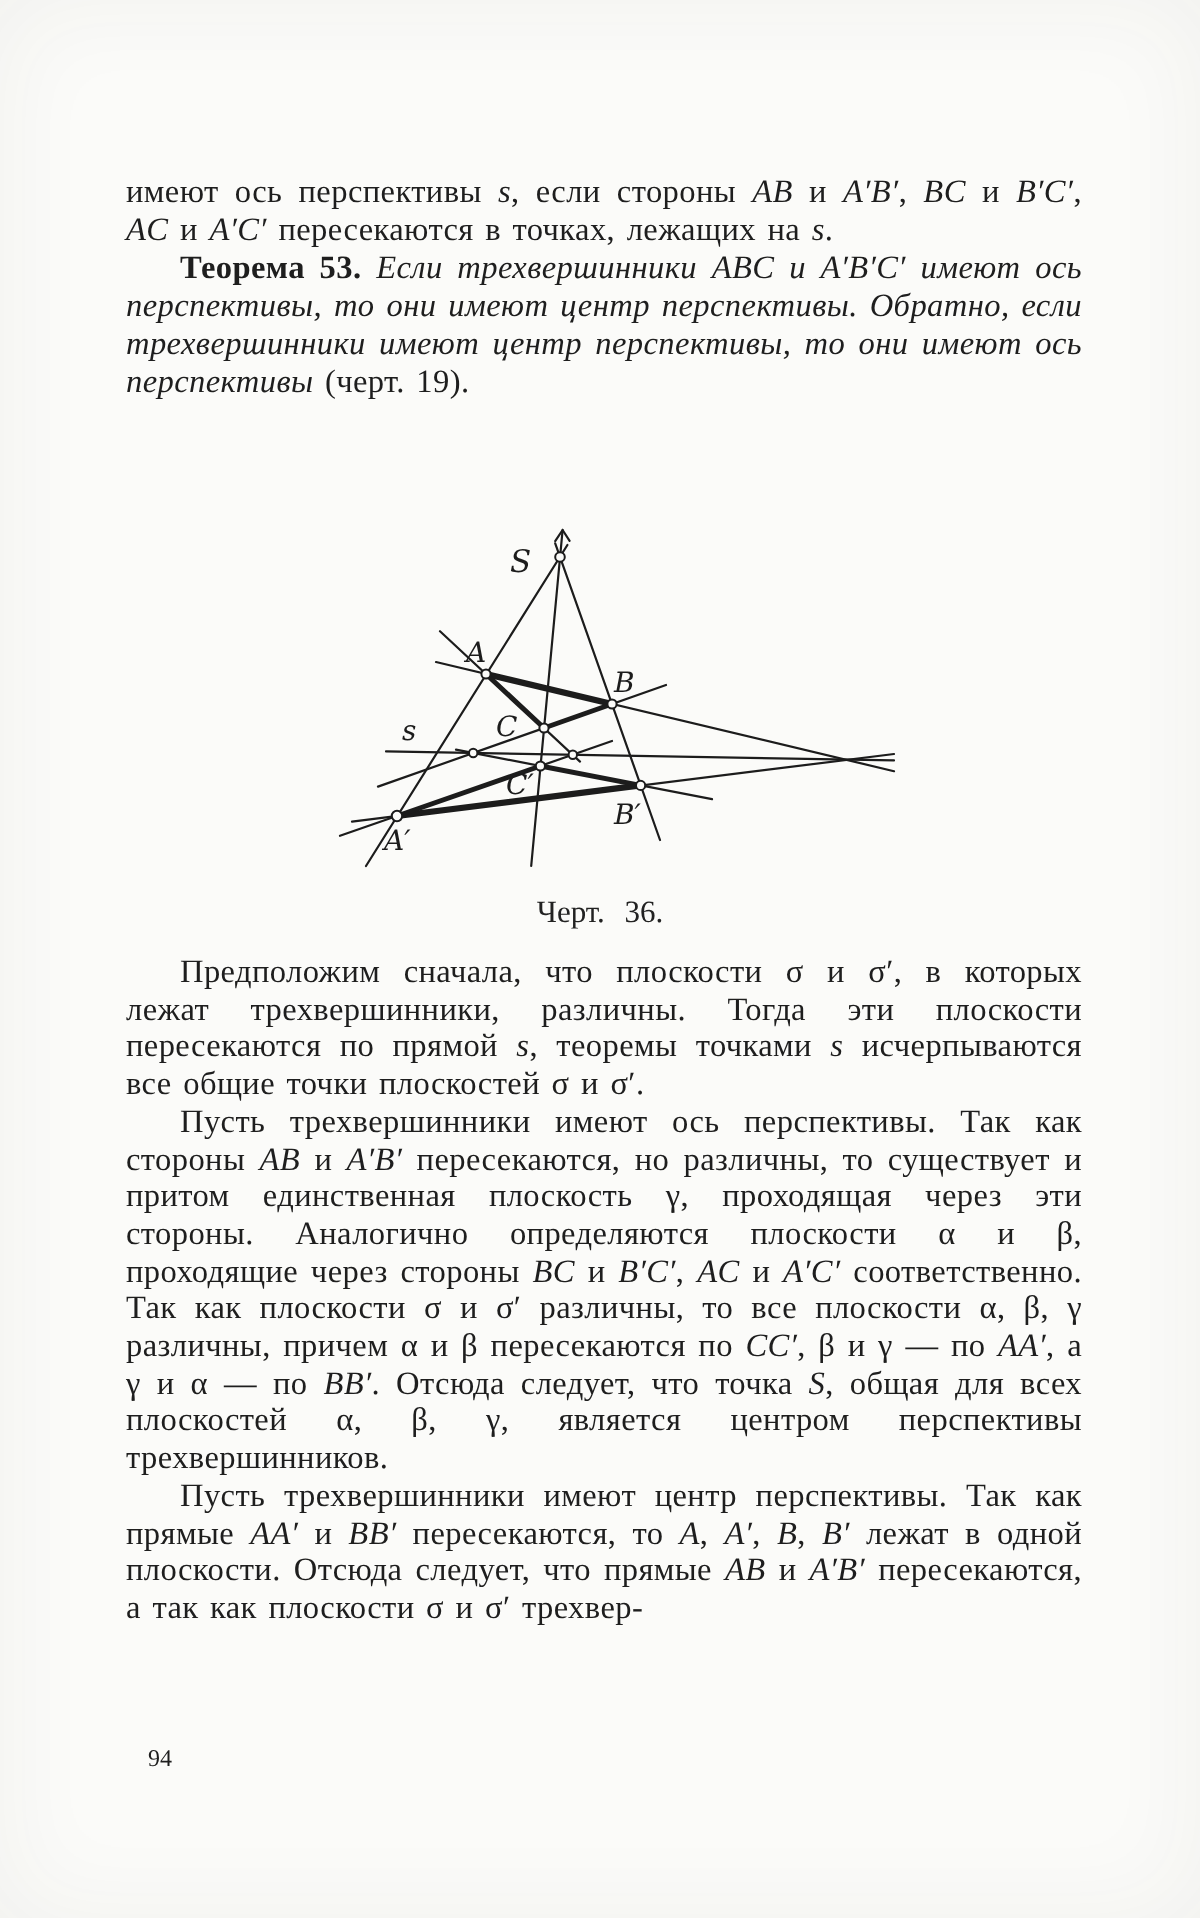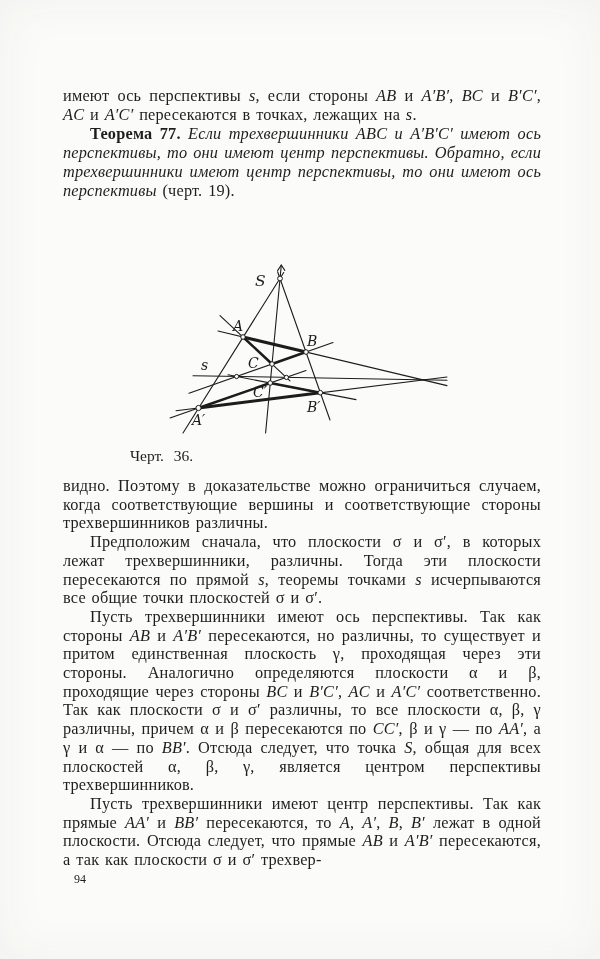--- a/index.html
+++ b/index.html
@@ -29,21 +29,21 @@
   .text-block p.indent { text-indent: 27px; }
   .seg-r { font-style: normal; }
   .seg-b { font-weight: 700; }
   .seg-i { font-style: italic; }
   figure.figure {
     position: absolute;
     left: 130px; top: 256px; width: 340px;
     margin: 0; padding: 0;
   }
   .caption {
-    text-align: left;
+    text-align: center;
     font-size: 15.5px;
     word-spacing: 6px;
     margin-top: 1px;
     color: #222;
   }
   .fig-label {
     font-family: "DejaVu Serif", "Liberation Serif", serif;
     font-style: italic;
     font-size: 14px;
     fill: #1c1c1c;
@@ -55,21 +55,21 @@
     font-size: 12px;
   }
 </style>
 </head>
 <body>
 
 <div class="page">
 
   <div class="text-block text-top">
       <p><span class="seg-r">имеют ось перспективы </span><span class="seg-i">s</span><span class="seg-r">, если стороны </span><span class="seg-i">AB</span><span class="seg-r"> и </span><span class="seg-i">A′B′</span><span class="seg-r">, </span><span class="seg-i">BC</span><span class="seg-r"> и </span><span class="seg-i">B′C′</span><span class="seg-r">, </span><span class="seg-i">AC</span><span class="seg-r"> и </span><span class="seg-i">A′C′</span><span class="seg-r"> пересекаются в точках, лежащих на </span><span class="seg-i">s</span><span class="seg-r">.</span></p>
-      <p class="indent"><span class="seg-b">Теорема 77. </span><span class="seg-i">Если трехвершинники ABC и A′B′C′ имеют ось перспективы, то они имеют центр перспективы. Обратно, если трехвершинники имеют центр перспективы, то они имеют ось перспективы </span><span class="seg-r">(черт. 19).</span></p>
+      <p class="indent"><span class="seg-b">Теорема 53. </span><span class="seg-i">Если трехвершинники ABC и A′B′C′ имеют ось перспективы, то они имеют центр перспективы. Обратно, если трехвершинники имеют центр перспективы, то они имеют ось перспективы </span><span class="seg-r">(черт. 19).</span></p>
     </div>
 
   <figure class="figure">
     <svg width="340" height="186" viewBox="0 0 340 186">
 
       <g stroke="#1c1c1c" stroke-width="1.1" fill="none" stroke-linecap="round">
         <line x1="153.7" y1="16.5" x2="53" y2="177"></line>
         <line x1="151.3" y1="9" x2="135.6" y2="177"></line>
         <line x1="147.6" y1="15.7" x2="200" y2="164"></line>
         <line x1="63" y1="119.7" x2="317" y2="124.2"></line>
@@ -114,21 +114,20 @@
         <text class="fig-label" x="71" y="114">s</text>
         <text class="fig-label" x="123" y="141">C′</text>
         <text class="fig-label" x="177" y="156">B′</text>
         <text class="fig-label" x="62" y="169">A′</text>
       </g>
     </svg>
     <figcaption class="caption">Черт. 36.</figcaption>
   </figure>
 
   <div class="text-block text-bottom">
-      <p><span class="seg-r">видно. Поэтому в доказательстве можно ограничиться случаем, когда соответствующие вершины и соответствующие стороны трехвершинников различны.</span></p>
       <p class="indent"><span class="seg-r">Предположим сначала, что плоскости σ и σ′, в которых лежат трехвершинники, различны. Тогда эти плоскости пересекаются по прямой </span><span class="seg-i">s</span><span class="seg-r">, теоремы точками </span><span class="seg-i">s</span><span class="seg-r"> исчерпываются все общие точки плоскостей σ и σ′.</span></p>
       <p class="indent"><span class="seg-r">Пусть трехвершинники имеют ось перспективы. Так как стороны </span><span class="seg-i">AB</span><span class="seg-r"> и </span><span class="seg-i">A′B′</span><span class="seg-r"> пересекаются, но различны, то существует и притом единственная плоскость γ, проходящая через эти стороны. Аналогично определяются плоскости α и β, проходящие через стороны </span><span class="seg-i">BC</span><span class="seg-r"> и </span><span class="seg-i">B′C′</span><span class="seg-r">, </span><span class="seg-i">AC</span><span class="seg-r"> и </span><span class="seg-i">A′C′</span><span class="seg-r"> соответственно. Так как плоскости σ и σ′ различны, то все плоскости α, β, γ различны, причем α и β пересекаются по </span><span class="seg-i">CC′</span><span class="seg-r">, β и γ — по </span><span class="seg-i">AA′</span><span class="seg-r">, а γ и α — по </span><span class="seg-i">BB′</span><span class="seg-r">. Отсюда следует, что точка </span><span class="seg-i">S</span><span class="seg-r">, общая для всех плоскостей α, β, γ, является центром перспективы трехвершинников.</span></p>
       <p class="indent"><span class="seg-r">Пусть трехвершинники имеют центр перспективы. Так как прямые </span><span class="seg-i">AA′</span><span class="seg-r"> и </span><span class="seg-i">BB′</span><span class="seg-r"> пересекаются, то </span><span class="seg-i">A</span><span class="seg-r">, </span><span class="seg-i">A′</span><span class="seg-r">, </span><span class="seg-i">B</span><span class="seg-r">, </span><span class="seg-i">B′</span><span class="seg-r"> лежат в одной плоскости. Отсюда следует, что прямые </span><span class="seg-i">AB</span><span class="seg-r"> и </span><span class="seg-i">A′B′</span><span class="seg-r"> пересекаются, а так как плоскости σ и σ′ трехвер-</span></p>
     </div>
 
   <div class="page-number">94</div>
 
 </div>
 
 </body></html>

